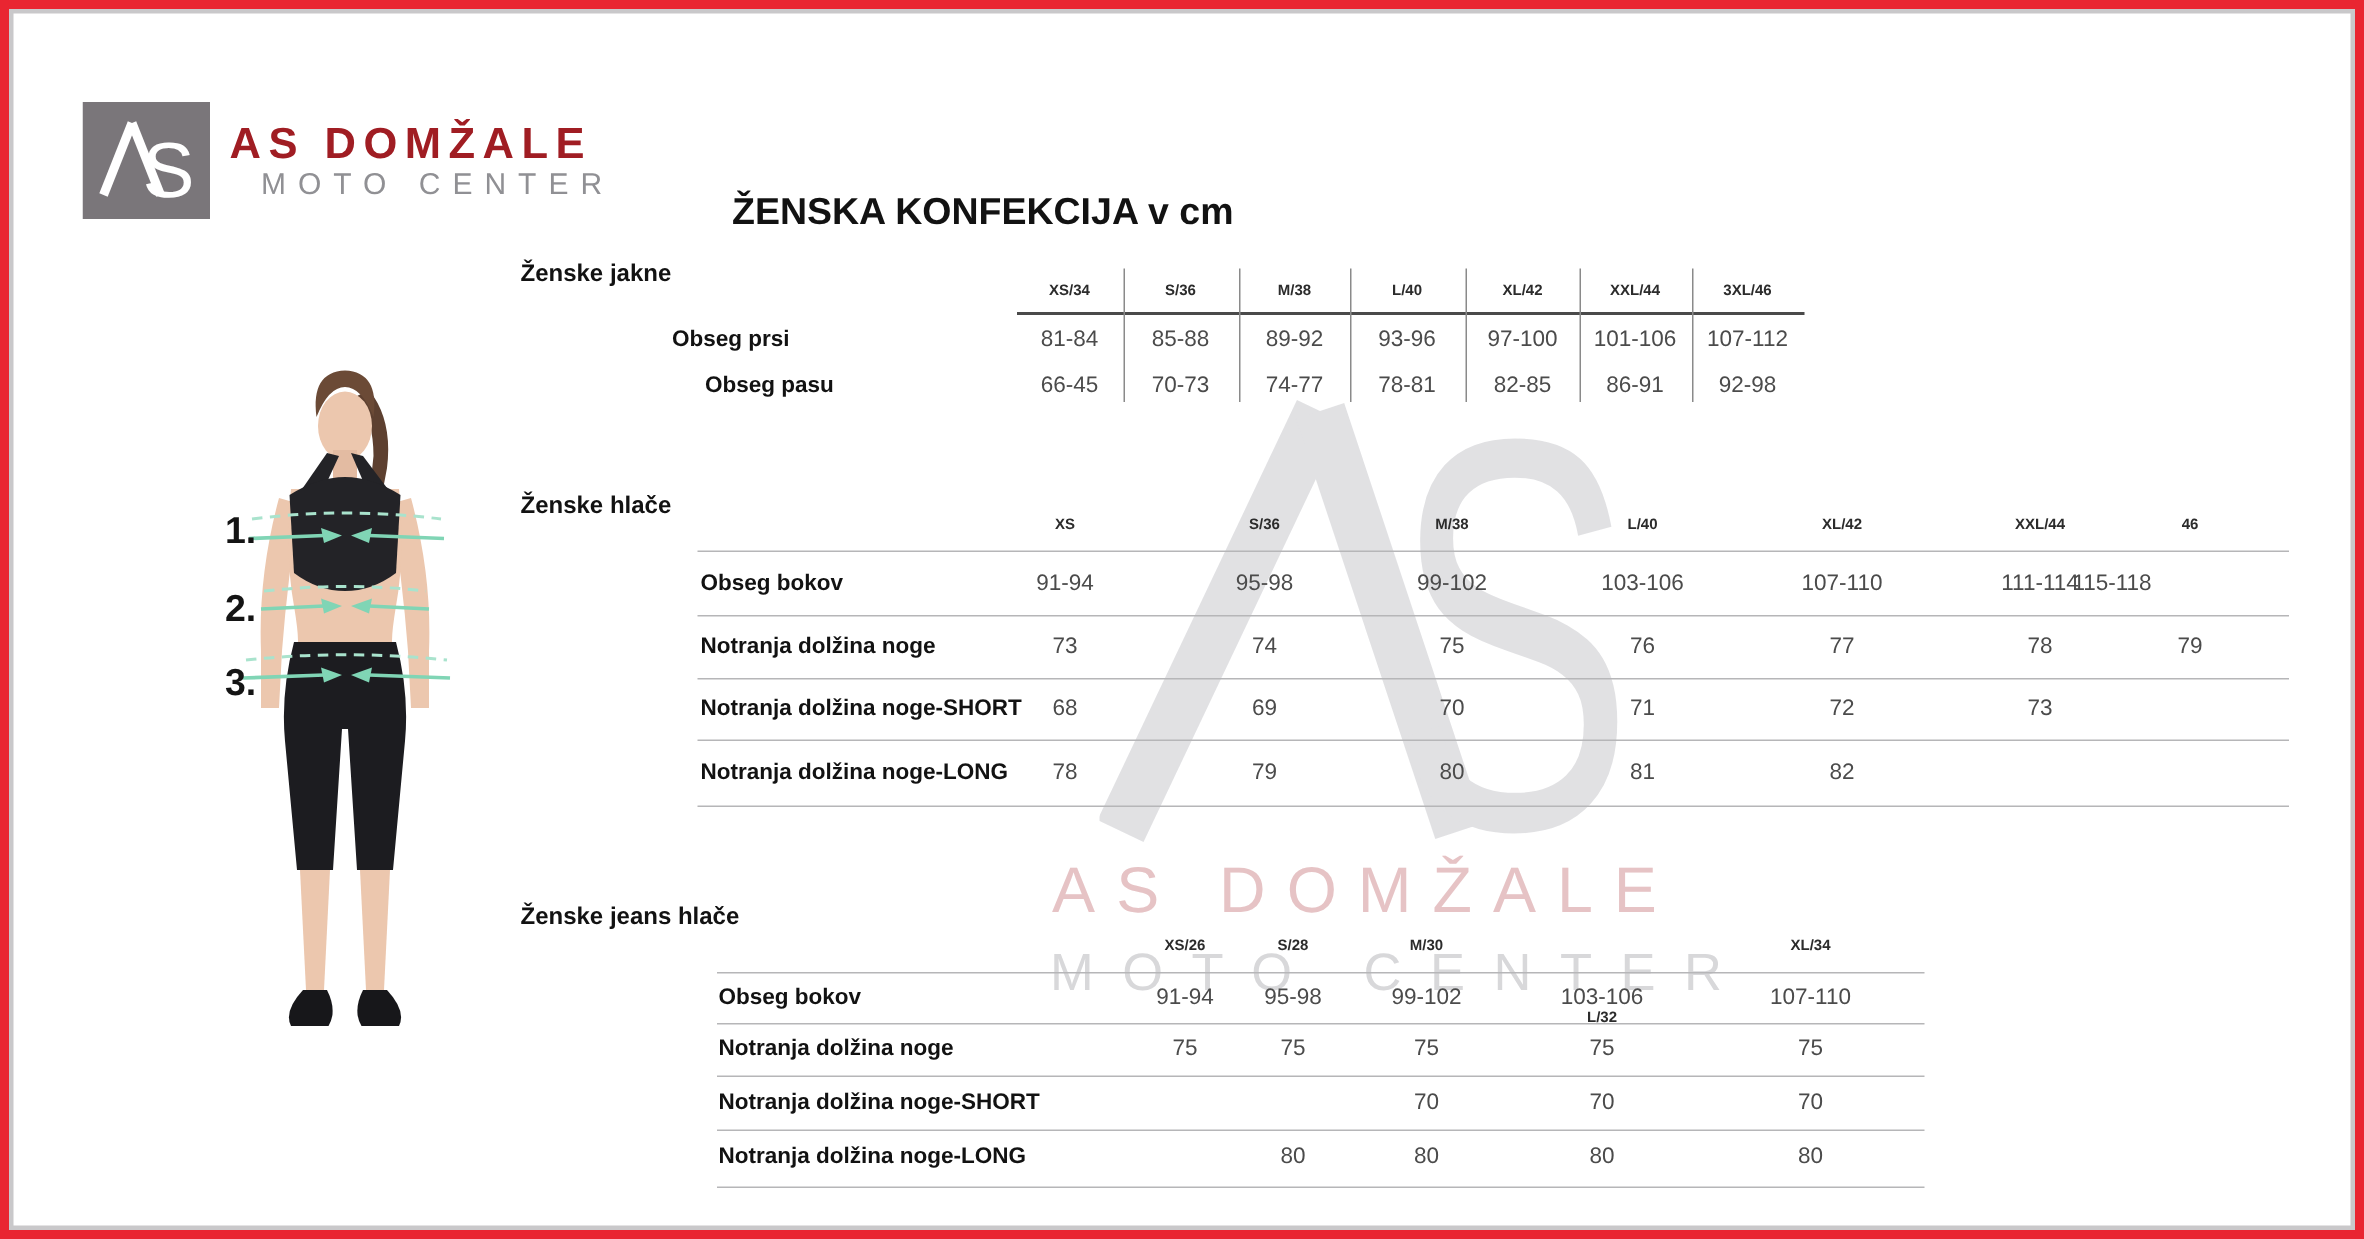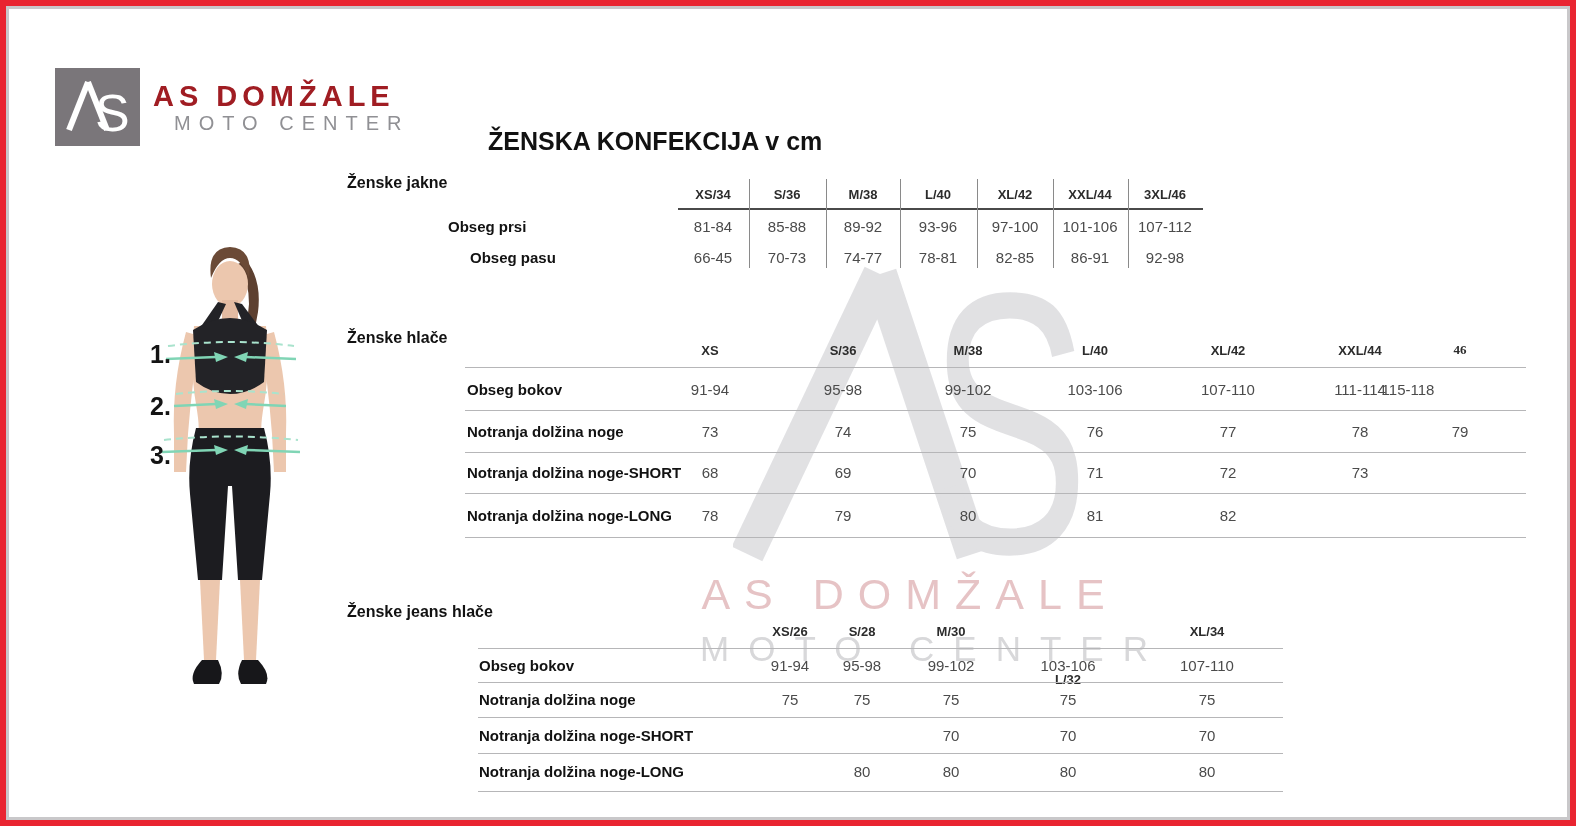--- a/index.html
+++ b/index.html
@@ -15,21 +15,21 @@
   .wm{position:absolute;z-index:1;pointer-events:none;}
   .wm-name{left:700px;top:570px;width:420px;text-align:center;font-size:43px;letter-spacing:14px;color:#e6c3c5;white-space:nowrap;}
   .wm-sub{left:700px;top:629px;width:420px;text-align:center;font-size:35px;letter-spacing:19px;color:#d8d8da;white-space:nowrap;}
   
   .figure{position:absolute;left:128px;top:232px;z-index:2;}
   .marker{position:absolute;font-size:25px;font-weight:bold;color:#141414;z-index:3;}
   
   .tables{position:absolute;left:0;top:0;width:1576px;height:826px;z-index:2;}
   .tbl-label{position:absolute;font-size:16px;font-weight:bold;color:#121212;white-space:nowrap;}
   .cell{position:absolute;transform:translate(-50%,-50%);white-space:nowrap;}
-  .th{font-size:13px;font-weight:bold;color:#2c2c2c;}
+  .th{font-size:10px;font-weight:bold;color:#2c2c2c;}
   .td{font-size:15px;color:#4b4b4b;}
   .row-label{position:absolute;transform:translateY(-50%);font-size:15px;font-weight:bold;color:#121212;white-space:nowrap;}
   .hline{position:absolute;height:1px;background:#b6b6b8;}
   .vline{position:absolute;width:1px;background:#8a8a8a;}
 </style>
 </head>
 <body>
 
 <div class="page">
 
@@ -134,21 +134,21 @@
         <div class="vline" style="left: 1128px; top: 179px; height: 89px;"></div>
       </div>
     <div>
         <div class="tbl-label" style="left: 347px; top: 329px;">Ženske hlače</div>
         <div class="cell th" style="left: 710px; top: 350px;">XS</div>
         <div class="cell th" style="left: 843px; top: 350px;">S/36</div>
         <div class="cell th" style="left: 968px; top: 350px;">M/38</div>
         <div class="cell th" style="left: 1095px; top: 350px;">L/40</div>
         <div class="cell th" style="left: 1228px; top: 350px;">XL/42</div>
         <div class="cell th" style="left: 1360px; top: 350px;">XXL/44</div>
-        <div class="cell th" style="left: 1460px; top: 350px; font-family: Liberation Serif, serif;">46</div>
+        <div class="cell th" style="left: 1460px; top: 350px;">46</div>
         <div class="row-label" style="left: 467px; top: 389px;">Obseg bokov</div>
         <div class="cell td" style="left: 710px; top: 389px;">91-94</div>
         <div class="cell td" style="left: 843px; top: 389px;">95-98</div>
         <div class="cell td" style="left: 968px; top: 389px;">99-102</div>
         <div class="cell td" style="left: 1095px; top: 389px;">103-106</div>
         <div class="cell td" style="left: 1228px; top: 389px;">107-110</div>
         <div class="cell td" style="left: 1360px; top: 389px;">111-114</div>
         <div class="cell td" style="left: 1408px; top: 389px;">115-118</div>
         <div class="row-label" style="left: 467px; top: 431px;">Notranja dolžina noge</div>
         <div class="cell td" style="left: 710px; top: 431px;">73</div>

